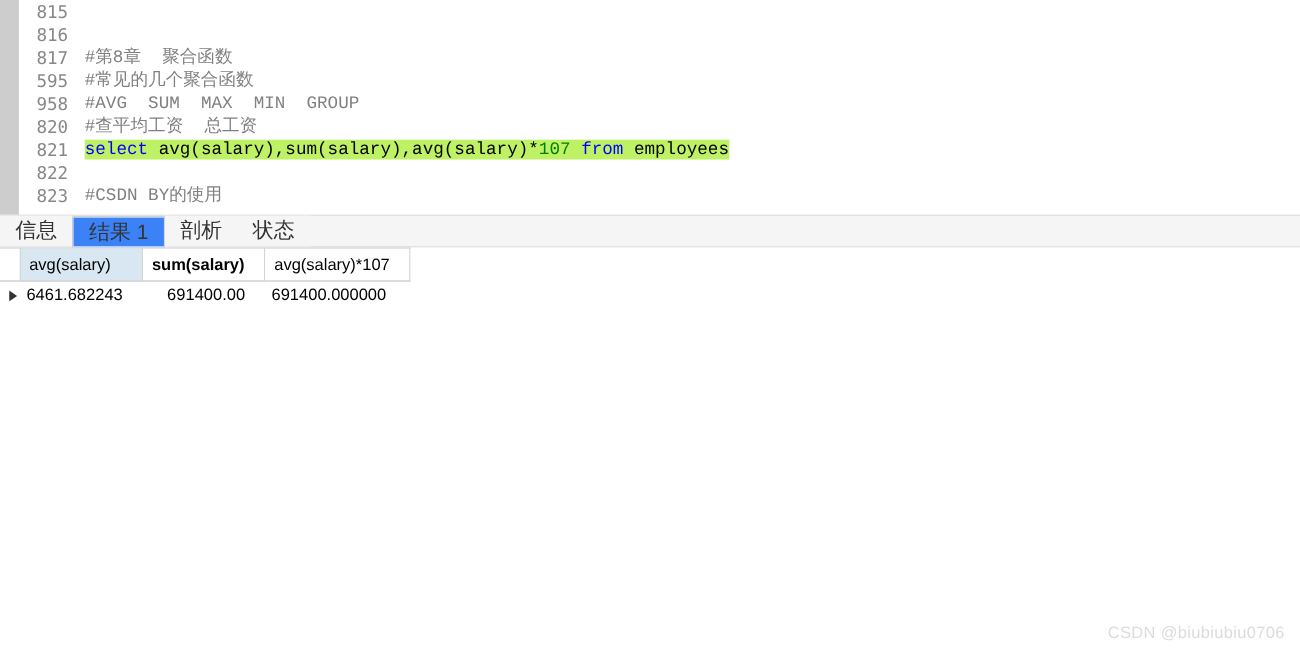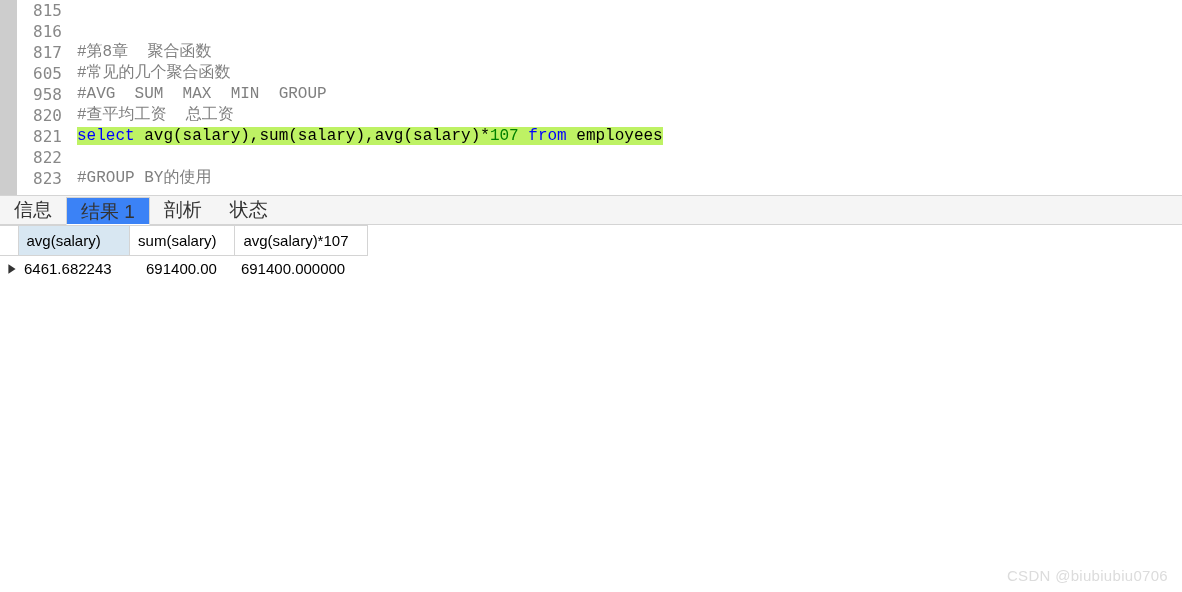--- a/index.html
+++ b/index.html
@@ -149,60 +149,60 @@
       </div>
       <div class="code-line">
         <div class="line-number">816</div>
         <div class="line-content"></div>
       </div>
       <div class="code-line">
         <div class="line-number">817</div>
         <div class="line-content"><span class="comment">#第8章  聚合函数</span></div>
       </div>
       <div class="code-line">
-        <div class="line-number">605</div>
+        <div class="line-number">595</div>
         <div class="line-content"><span class="comment">#常见的几个聚合函数</span></div>
       </div>
       <div class="code-line">
         <div class="line-number">958</div>
         <div class="line-content"><span class="comment">#AVG  SUM  MAX  MIN  GROUP</span></div>
       </div>
       <div class="code-line">
         <div class="line-number">820</div>
         <div class="line-content"><span class="comment">#查平均工资  总工资</span></div>
       </div>
       <div class="code-line">
         <div class="line-number">821</div>
         <div class="line-content"><span class="highlighted"><span class="keyword">select</span><span class="plain"> avg(salary),sum(salary),avg(salary)*</span><span class="number">107</span><span class="plain"> </span><span class="keyword">from</span><span class="plain"> employees</span></span></div>
       </div>
       <div class="code-line">
         <div class="line-number">822</div>
         <div class="line-content"></div>
       </div>
       <div class="code-line">
         <div class="line-number">823</div>
-        <div class="line-content"><span class="comment">#GROUP BY的使用</span></div>
+        <div class="line-content"><span class="comment">#CSDN BY的使用</span></div>
       </div>
     </div>
 </div>
 
 <div class="tabs-bar" id="tabs">
     <div class="tab">信息</div>
     <div class="tab active">结果 1</div>
     <div class="tab">剖析</div>
     <div class="tab">状态</div>
   </div>
 
 <div class="results-area">
   <table class="results-table" id="results">
       <thead>
         <tr>
           <th class="head-gutter"></th>
           <th class="selected num-right" style="text-align: left;">avg(salary)</th>
-          <th class="num-right" style="text-align: right;">sum(salary)</th>
+          <th class="num-right" style="text-align: right; font-weight: bold;">sum(salary)</th>
           <th style="text-align: center;">avg(salary)*107</th>
         </tr>
       </thead>
       <tbody>
         <tr>
           <td class="row-indicator">
             <svg width="12" height="12" viewBox="0 0 10 10">
               <path d="M2 1 L8 5 L2 9 Z" fill="#333"></path>
             </svg>
           </td>

